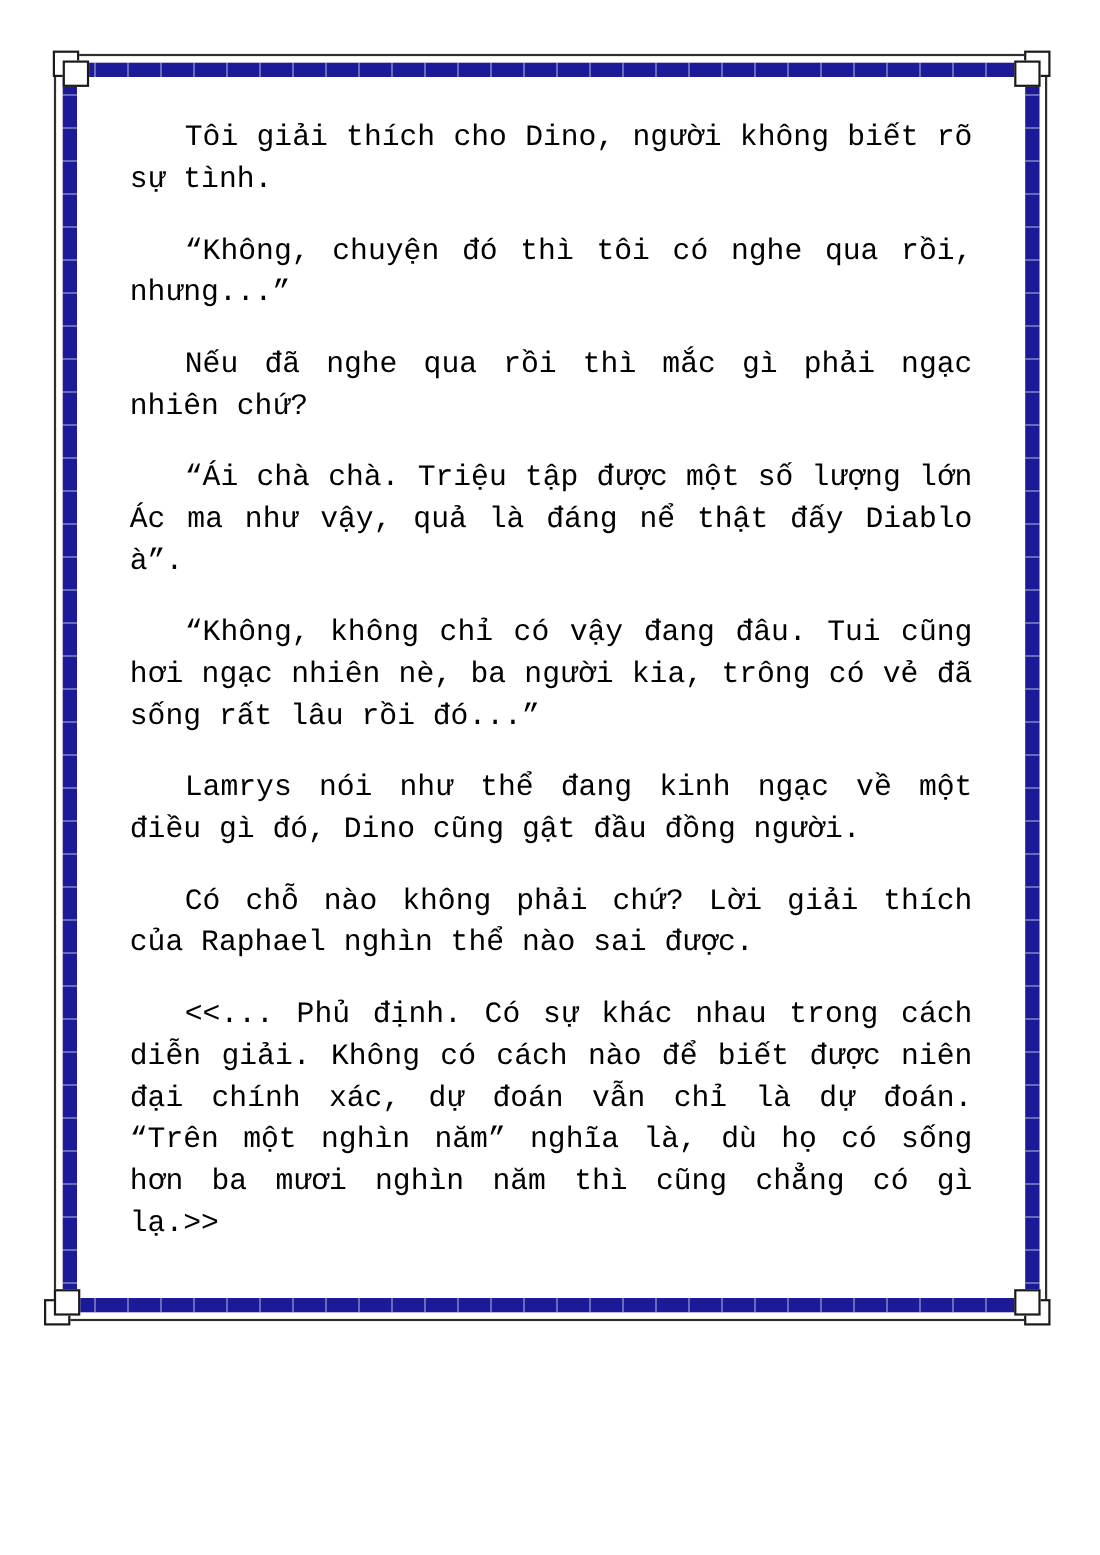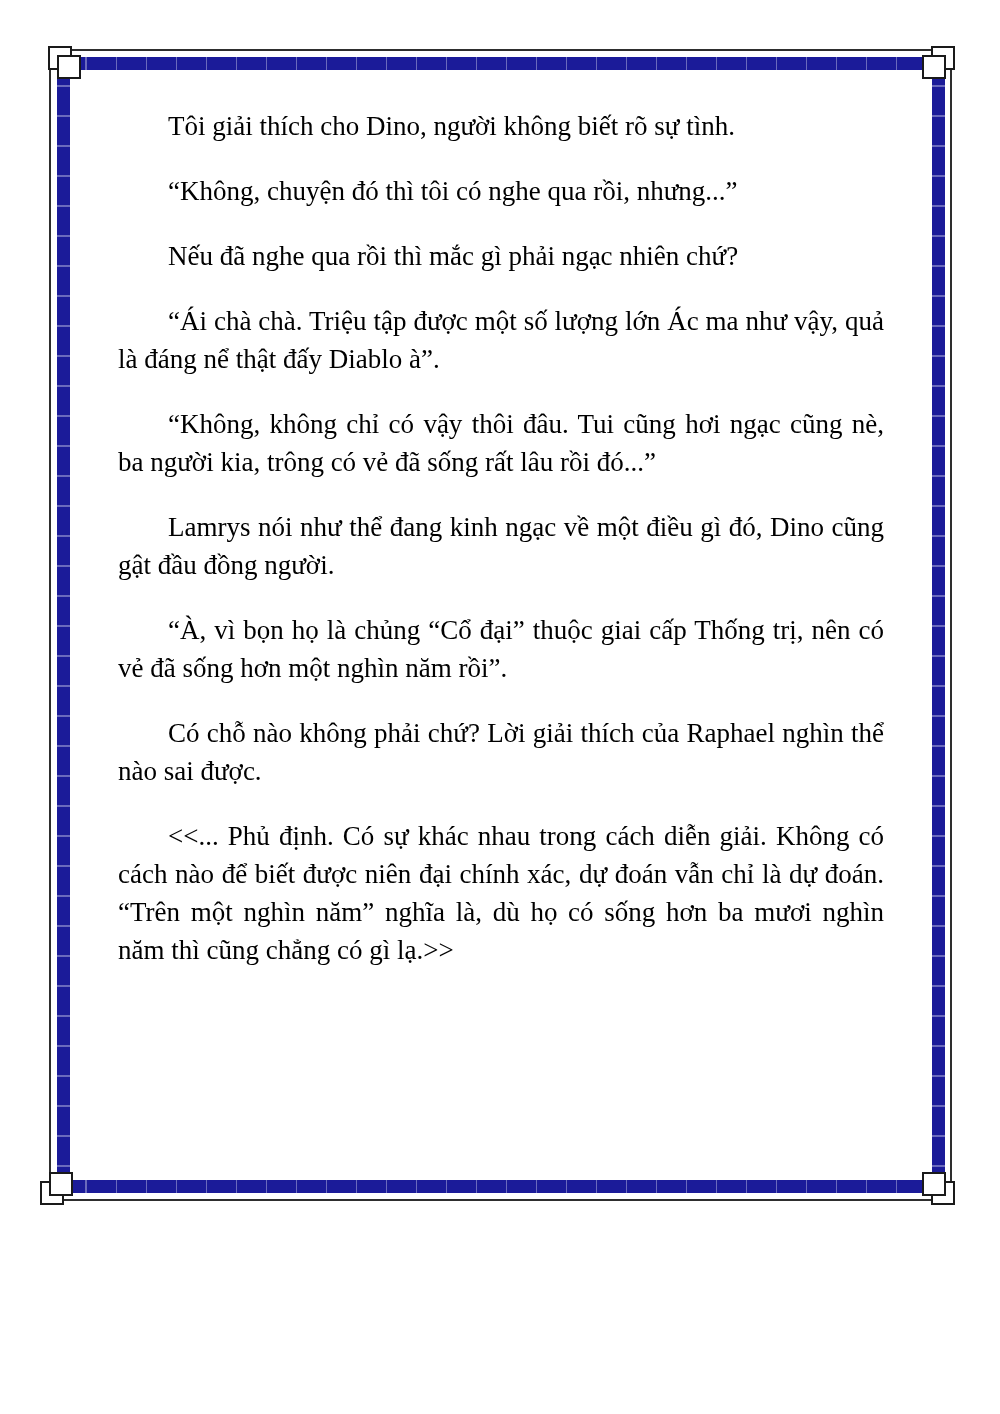--- a/index.html
+++ b/index.html
@@ -2,21 +2,21 @@
 <html><head>
 <meta charset="utf-8">
 <style>
   html, body { margin: 0; padding: 0; background: #ffffff; }
   .page {
     position: relative;
     width: 1000px;
     height: 1250px;
     background: #ffffff;
     overflow: hidden;
-    font-family: Liberation Serif, serif;
+    font-family: Liberation Mono, monospace;
   }
   
   .outer-line {
     position: absolute;
     left: 49px; top: 49px; right: 48px; bottom: 49px;
     border: 2.5px solid #2e2e2e;
     box-sizing: border-box;
   }
   
   .band { position: absolute; background-color: #1b1b99; }
@@ -95,22 +95,21 @@
   <div class="corner br">
     <div class="sq a"></div>
     <div class="sq b"></div>
   </div>
 
   <div class="content">
     <p>Tôi giải thích cho Dino, người không biết rõ sự tình.</p>
     <p>“Không, chuyện đó thì tôi có nghe qua rồi, nhưng...”</p>
     <p>Nếu đã nghe qua rồi thì mắc gì phải ngạc nhiên chứ?</p>
     <p>“Ái chà chà. Triệu tập được một số lượng lớn Ác ma như vậy, quả là đáng nể thật đấy Diablo à”.</p>
-    <p>“Không, không chỉ có vậy thôi đâu. Tui cũng hơi ngạc cũng nè, ba người kia, trông có vẻ đã sống rất lâu rồi đó...”</p>
+    <p>“Không, không chỉ có vậy đang đâu. Tui cũng hơi ngạc nhiên nè, ba người kia, trông có vẻ đã sống rất lâu rồi đó...”</p>
     <p>Lamrys nói như thể đang kinh ngạc về một điều gì đó, Dino cũng gật đầu đồng người.</p>
-    <p>“À, vì bọn họ là chủng “Cổ đại” thuộc giai cấp Thống trị, nên có vẻ đã sống hơn một nghìn năm rồi”.</p>
     <p>Có chỗ nào không phải chứ? Lời giải thích của Raphael nghìn thể nào sai được.</p>
     <p>&lt;&lt;... Phủ định. Có sự khác nhau trong cách diễn giải. Không có cách nào để biết được niên đại chính xác, dự đoán vẫn chỉ là dự đoán. “Trên một nghìn năm” nghĩa là, dù họ có sống hơn ba mươi nghìn năm thì cũng chẳng có gì lạ.&gt;&gt;</p>
   </div>
 
   <div class="page-number">17</div>
 
 </div>
 
 </body></html>

